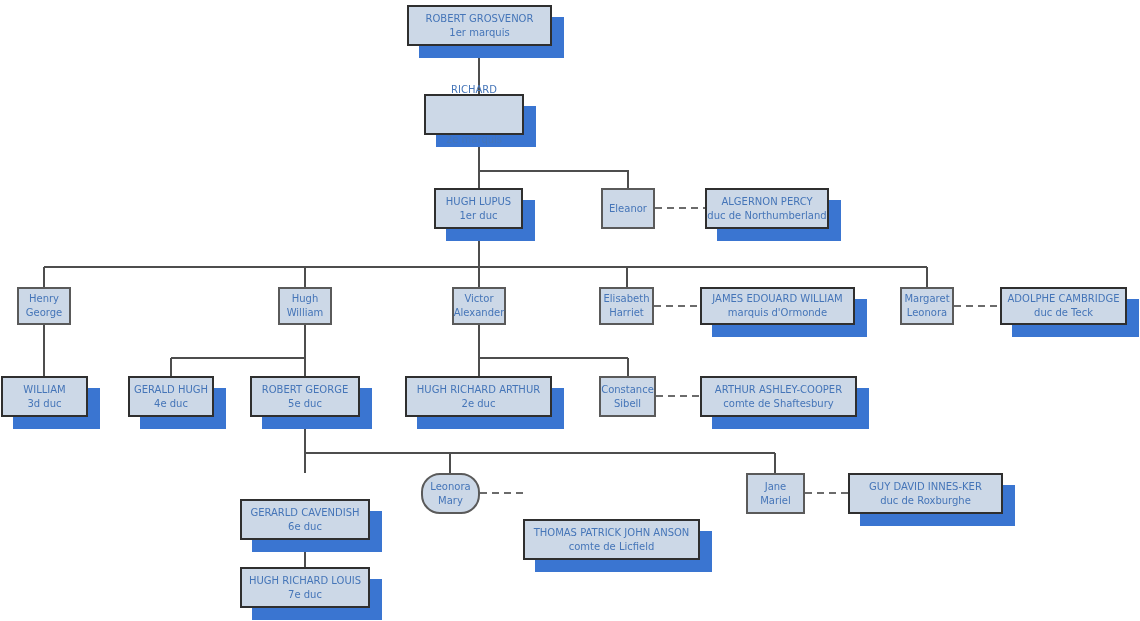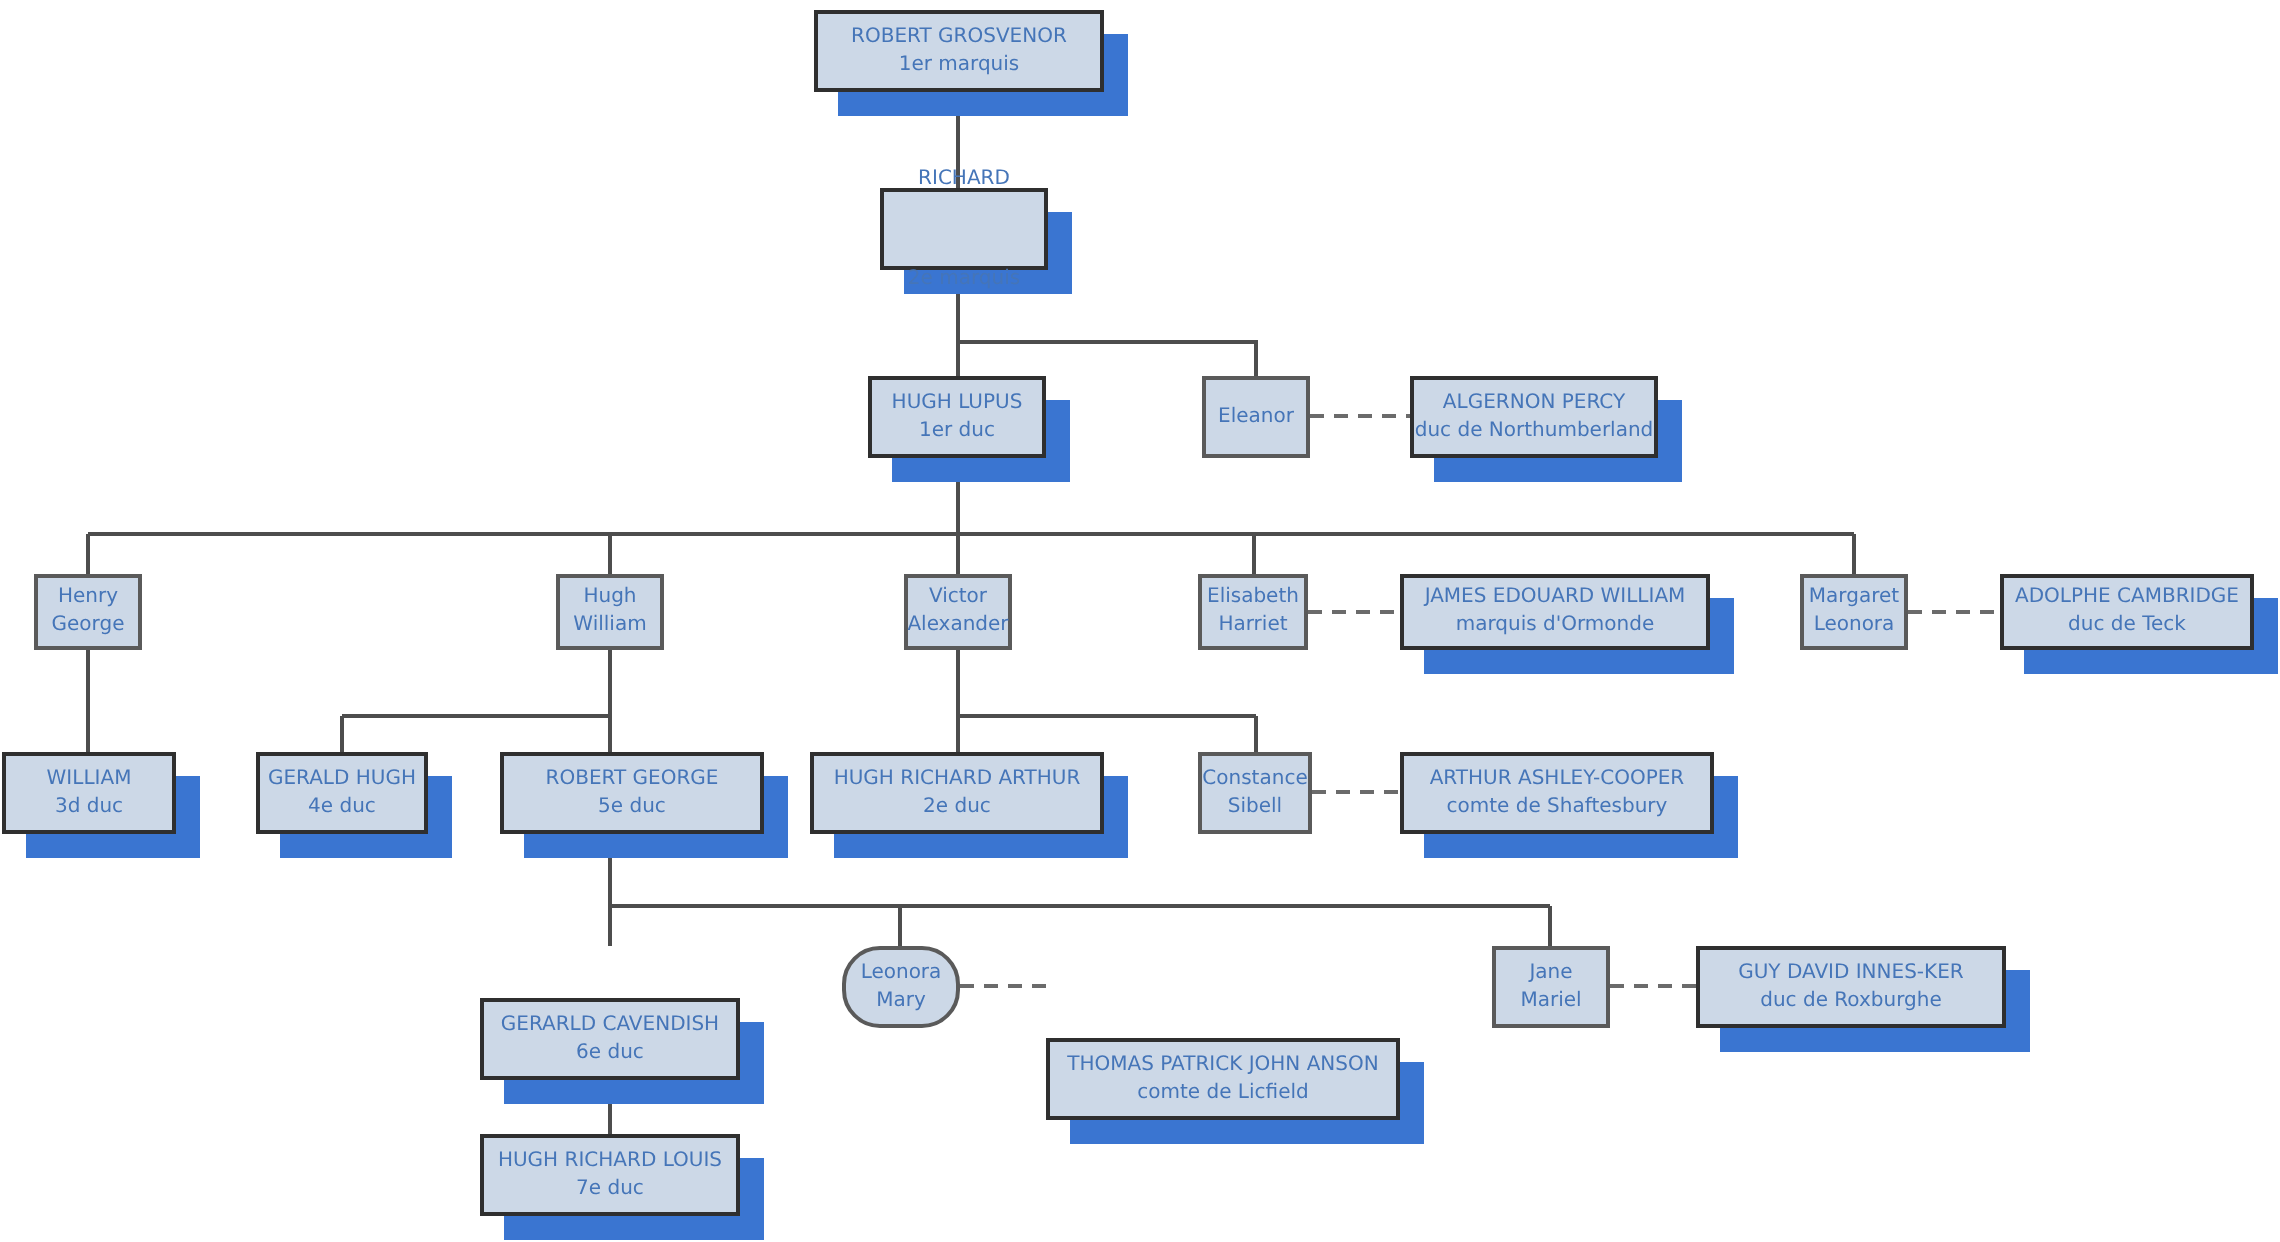--- a/index.html
+++ b/index.html
@@ -80,21 +80,21 @@
       <polyline points="954,306 1000,306" class="dashed"></polyline>
       <polyline points="656,396 700,396" class="dashed"></polyline>
       <polyline points="480,493 523,493" class="dashed"></polyline>
       <polyline points="805,493 848,493" class="dashed"></polyline>
     </svg>
   <div id="nodes-layer">
       <div class="node major has-shadow" style="left: 407px; top: 5px; width: 145px; height: 41px;">
         <div class="line">ROBERT GROSVENOR</div>
         <div class="line">1er marquis</div>
       </div>
-      <div class="node major has-shadow" style="left: 440px; top: 94px; width: 84px; height: 41px; gap: 36px;">
+      <div class="node major has-shadow" style="left: 424px; top: 94px; width: 100px; height: 41px; gap: 36px;">
         <div class="line">RICHARD</div>
         <div class="line">2e marquis</div>
       </div>
       <div class="node major has-shadow" style="left: 434px; top: 188px; width: 89px; height: 41px;">
         <div class="line">HUGH LUPUS</div>
         <div class="line">1er duc</div>
       </div>
       <div class="node minor" style="left: 601px; top: 188px; width: 54px; height: 41px;">
         <div class="line">Eleanor</div>
       </div>
@@ -131,21 +131,21 @@
         <div class="line">duc de Teck</div>
       </div>
       <div class="node major has-shadow" style="left: 1px; top: 376px; width: 87px; height: 41px;">
         <div class="line">WILLIAM</div>
         <div class="line">3d duc</div>
       </div>
       <div class="node major has-shadow" style="left: 128px; top: 376px; width: 86px; height: 41px;">
         <div class="line">GERALD HUGH</div>
         <div class="line">4e duc</div>
       </div>
-      <div class="node major has-shadow" style="left: 250px; top: 376px; width: 132px; height: 41px;">
+      <div class="node major has-shadow" style="left: 250px; top: 376px; width: 110px; height: 41px;">
         <div class="line">ROBERT GEORGE</div>
         <div class="line">5e duc</div>
       </div>
       <div class="node major has-shadow" style="left: 405px; top: 376px; width: 147px; height: 41px;">
         <div class="line">HUGH RICHARD ARTHUR</div>
         <div class="line">2e duc</div>
       </div>
       <div class="node minor" style="left: 599px; top: 376px; width: 57px; height: 41px;">
         <div class="line">Constance</div>
         <div class="line">Sibell</div>

